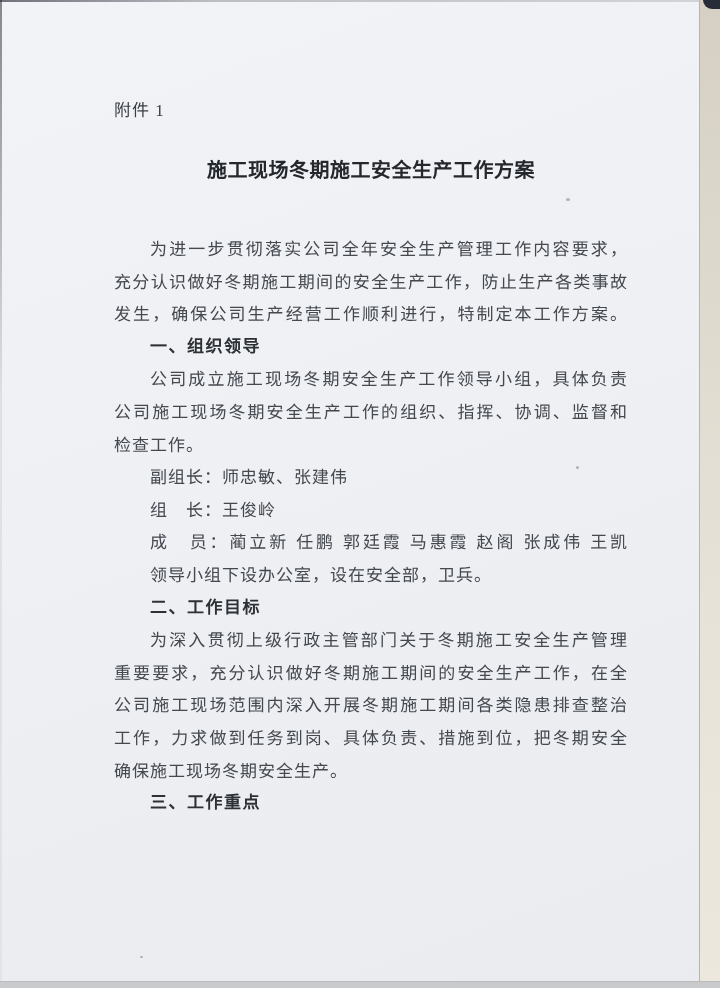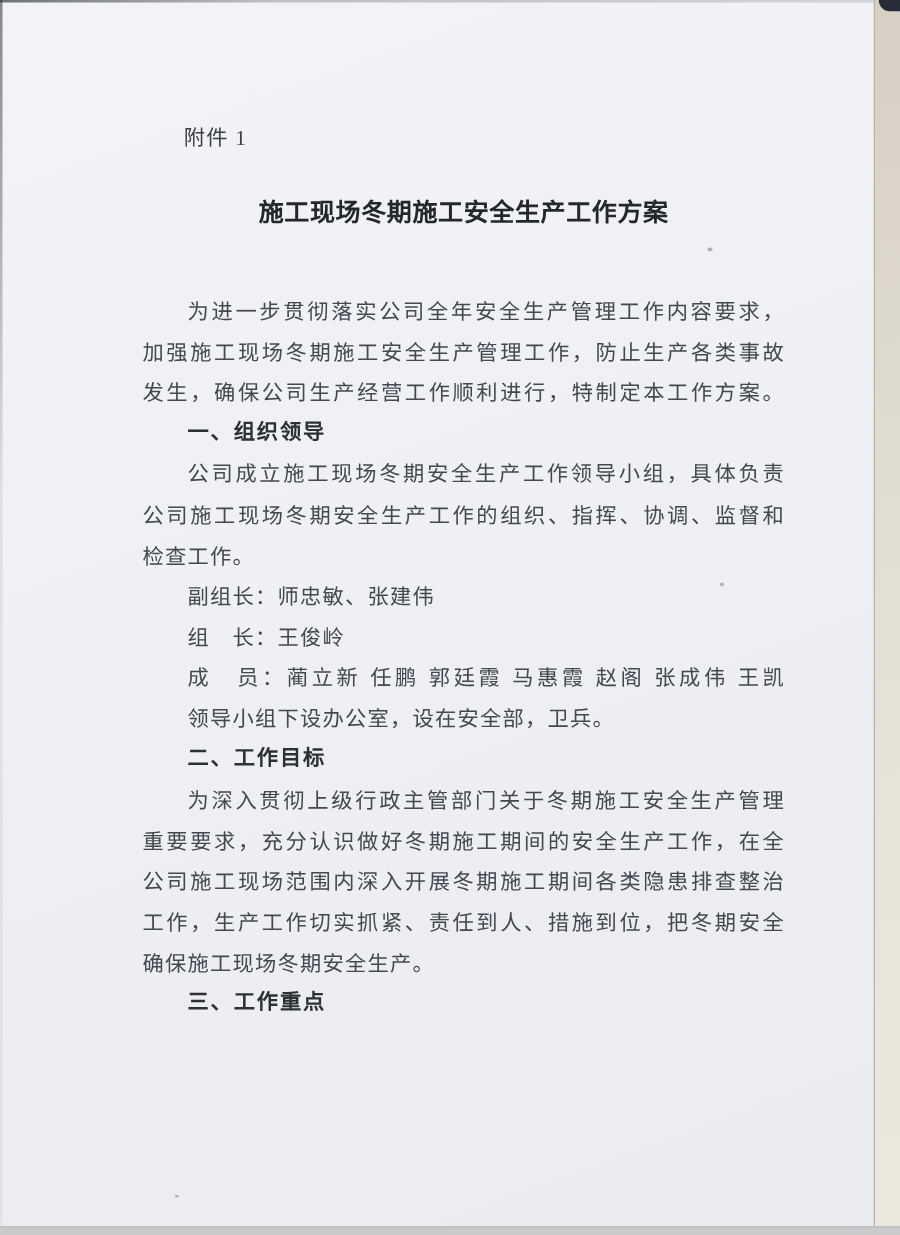--- a/index.html
+++ b/index.html
@@ -21,21 +21,21 @@
   .strip-bottom{position:absolute;left:0;bottom:0;width:720px;height:6px;
     background:#c9cacc;border-top:1px solid #babbbd;}
   .speck{position:absolute;border-radius:50%;background:rgba(110,112,118,.5);}
   .speck.s1{left:566px;top:198px;width:4px;height:3px;}
   .speck.s2{left:576px;top:466px;width:3px;height:3px;}
   .speck.s3{left:140px;top:956px;width:3px;height:2px;}
 
   
   .attachment{
     position:absolute;left:114px;top:96px;
-    font-size:17px;color:#3c4046;letter-spacing:1px;margin-left:33px;
+    font-size:17px;color:#3c4046;letter-spacing:1px;
   }
   .doc-title{
     position:absolute;left:114px;top:154px;width:514px;
     text-align:center;font-size:20px;font-weight:bold;color:#24272c;
     letter-spacing:0.5px;white-space:nowrap;
   }
   .body-text{position:absolute;left:114px;top:234px;width:514px;}
   .ln{
     height:32.6px;line-height:32.6px;
     font-size:17px;color:#44484f;letter-spacing:1px;
@@ -60,32 +60,32 @@
   <div class="speck s1"></div>
   <div class="speck s2"></div>
   <div class="speck s3"></div>
 
   <div class="attachment">附件 1</div>
 
   <div class="doc-title">施工现场冬期施工安全生产工作方案</div>
 
   <div class="body-text">
     <div class="ln indent fill">为进一步贯彻落实公司全年安全生产管理工作内容要求，</div>
-    <div class="ln fill">加强施工现场冬期施工安全生产管理工作，防止生产各类事故</div>
+    <div class="ln fill">充分认识做好冬期施工期间的安全生产工作，防止生产各类事故</div>
     <div class="ln fill">发生，确保公司生产经营工作顺利进行，特制定本工作方案。</div>
     <div class="ln heading indent">一、组织领导</div>
     <div class="ln indent fill">公司成立施工现场冬期安全生产工作领导小组，具体负责</div>
     <div class="ln fill">公司施工现场冬期安全生产工作的组织、指挥、协调、监督和</div>
     <div class="ln">检查工作。</div>
     <div class="ln indent">副组长：师忠敏、张建伟</div>
     <div class="ln indent">组　长：王俊岭</div>
     <div class="ln indent fill">成　员：蔺立新 任鹏 郭廷霞 马惠霞 赵阁 张成伟 王凯</div>
     <div class="ln indent">领导小组下设办公室，设在安全部，卫兵。</div>
     <div class="ln heading indent">二、工作目标</div>
     <div class="ln indent fill">为深入贯彻上级行政主管部门关于冬期施工安全生产管理</div>
     <div class="ln fill">重要要求，充分认识做好冬期施工期间的安全生产工作，在全</div>
     <div class="ln fill">公司施工现场范围内深入开展冬期施工期间各类隐患排查整治</div>
-    <div class="ln fill">工作，生产工作切实抓紧、责任到人、措施到位，把冬期安全</div>
+    <div class="ln fill">工作，力求做到任务到岗、具体负责、措施到位，把冬期安全</div>
     <div class="ln">确保施工现场冬期安全生产。</div>
     <div class="ln heading indent">三、工作重点</div>
   </div>
 
 </div>
 
 </body></html>

